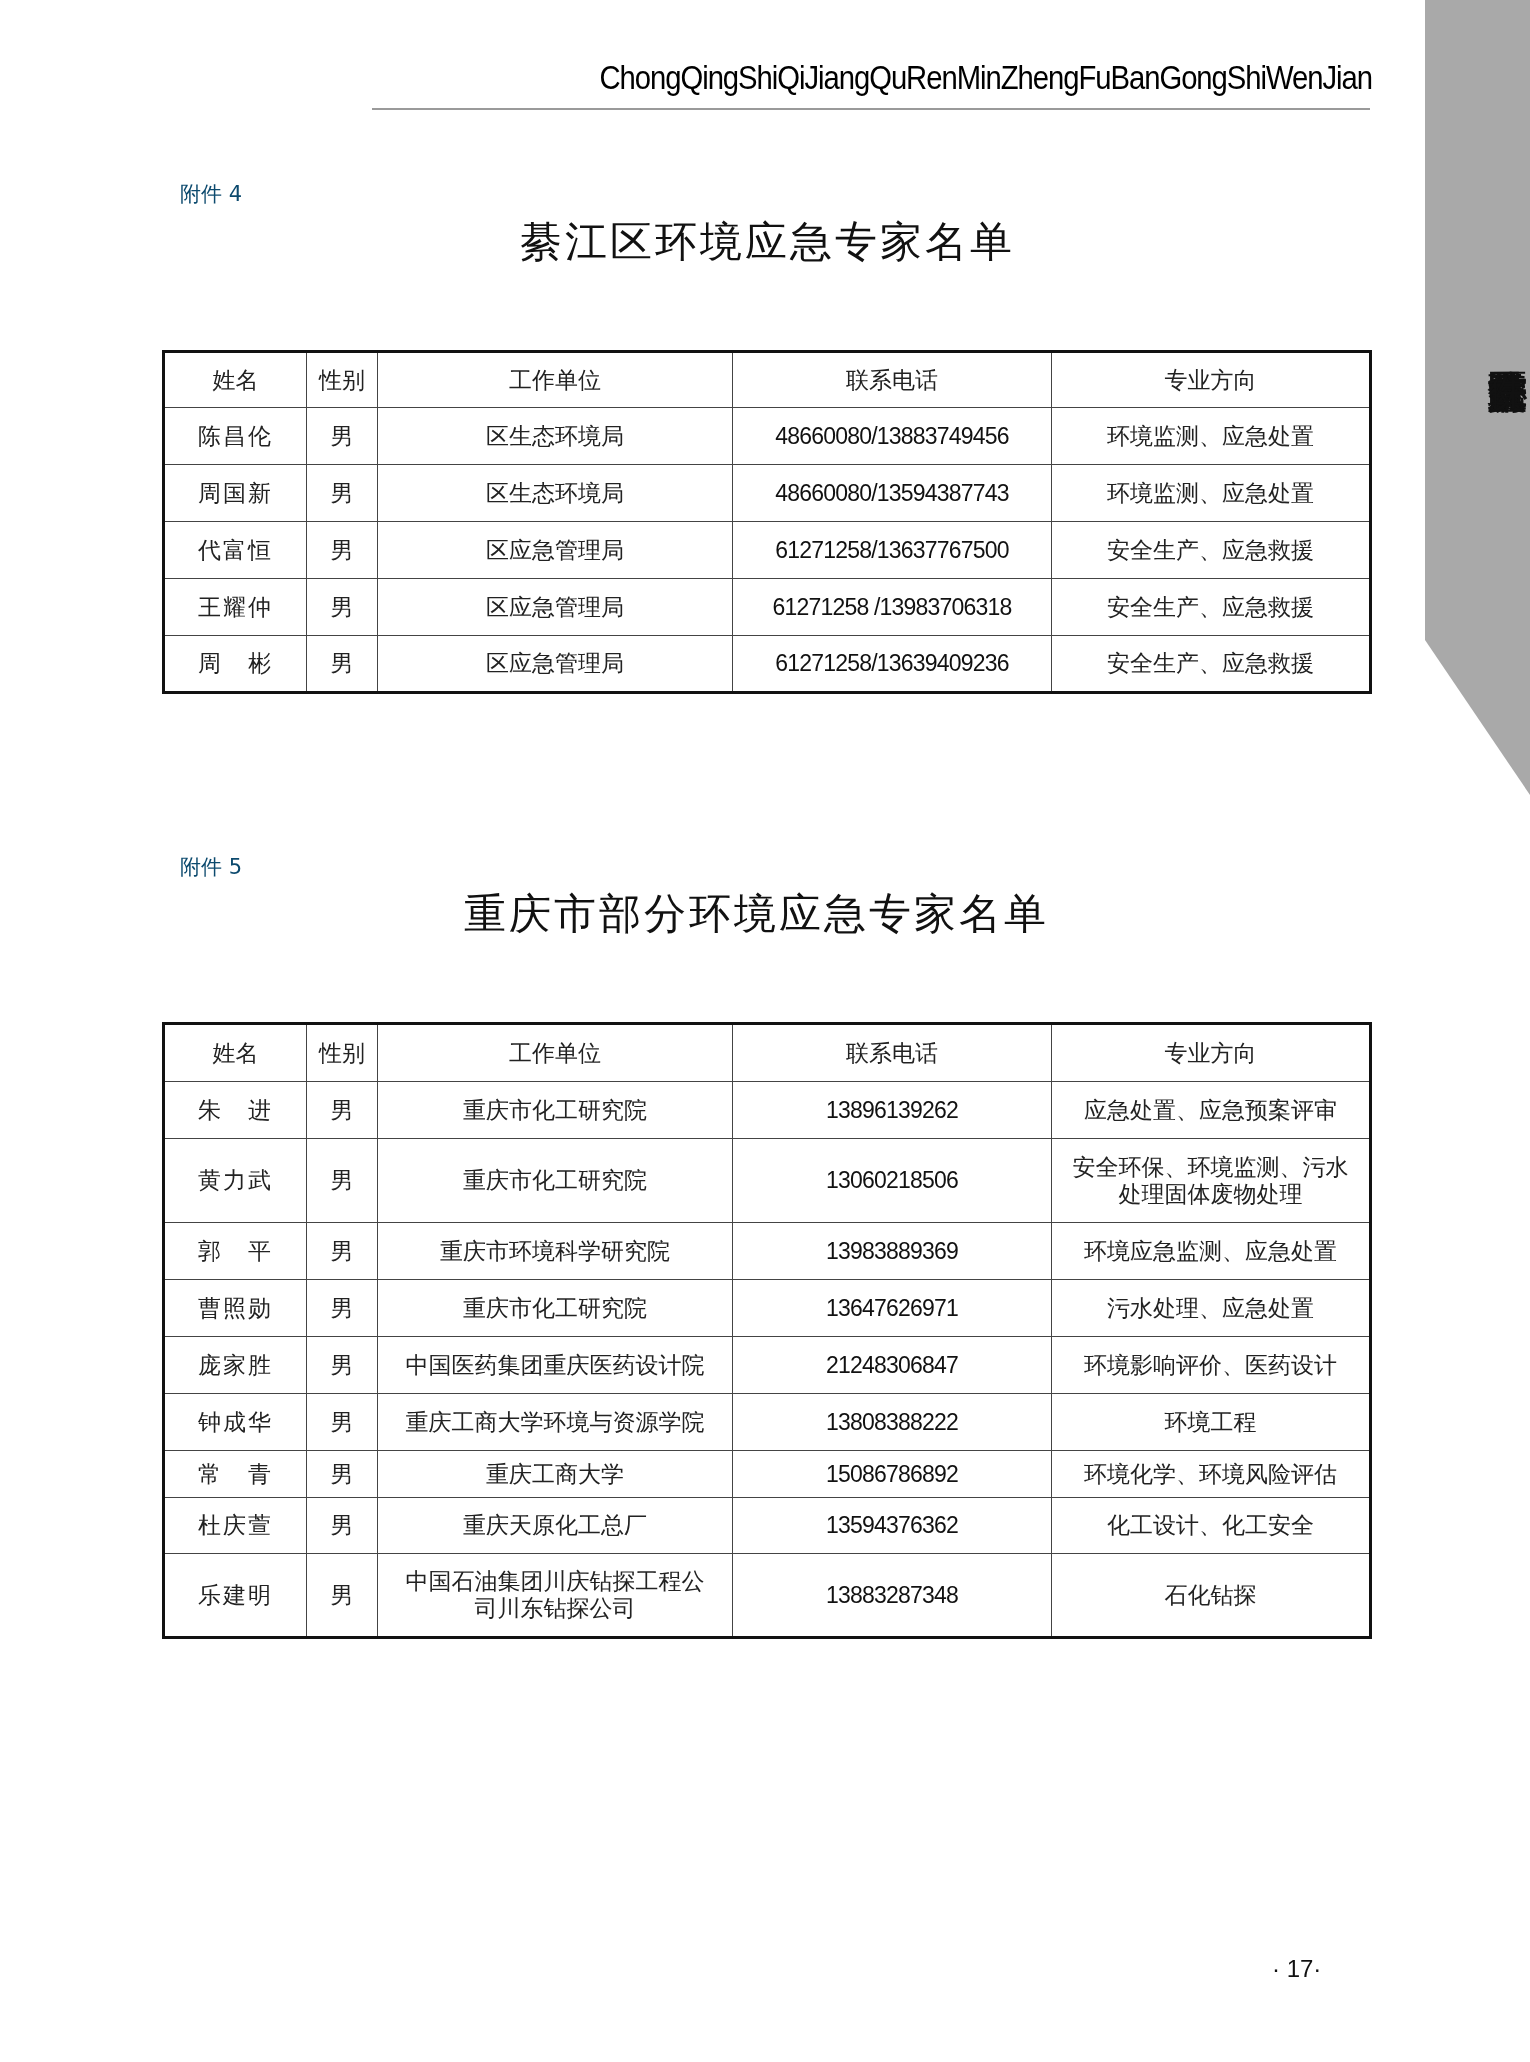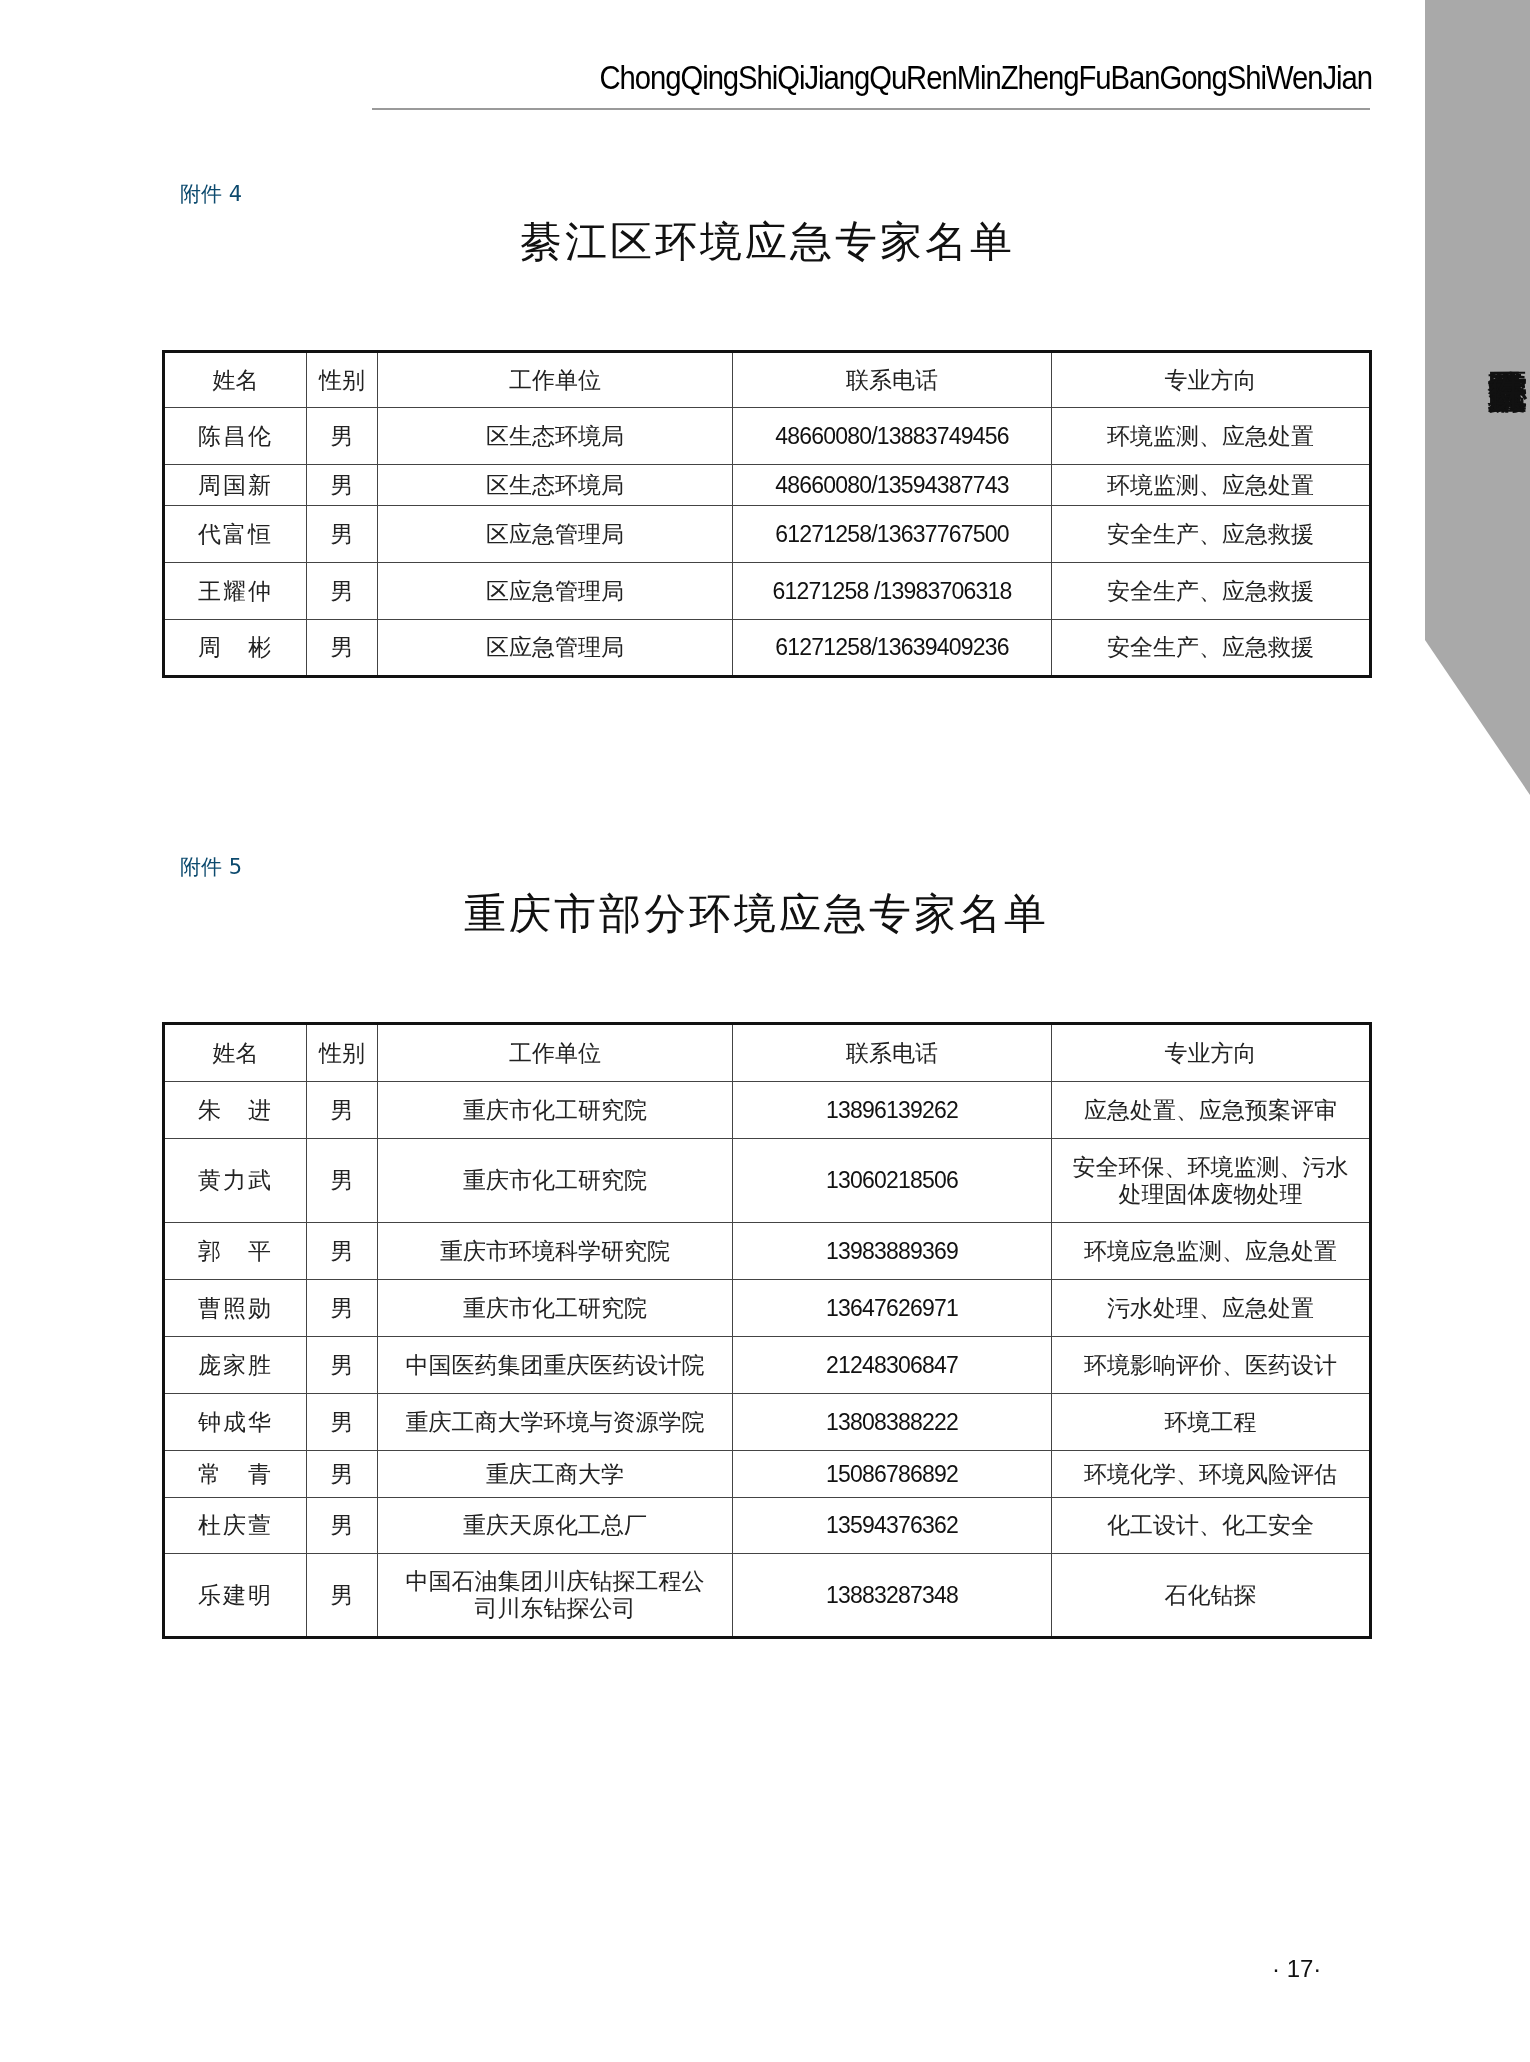--- a/index.html
+++ b/index.html
@@ -90,21 +90,21 @@
     </tr>
   </thead>
   <tbody>
     <tr style="height:57px;">
       <td class="name">陈昌伦</td>
       <td>男</td>
       <td>区生态环境局</td>
       <td class="phone">48660080/13883749456</td>
       <td>环境监测、应急处置</td>
     </tr>
-    <tr style="height:41px;">
+    <tr style="height:57px;">
       <td class="name">周国新</td>
       <td>男</td>
       <td>区生态环境局</td>
       <td class="phone">48660080/13594387743</td>
       <td>环境监测、应急处置</td>
     </tr>
     <tr style="height:57px;">
       <td class="name">代富恒</td>
       <td>男</td>
       <td>区应急管理局</td>

